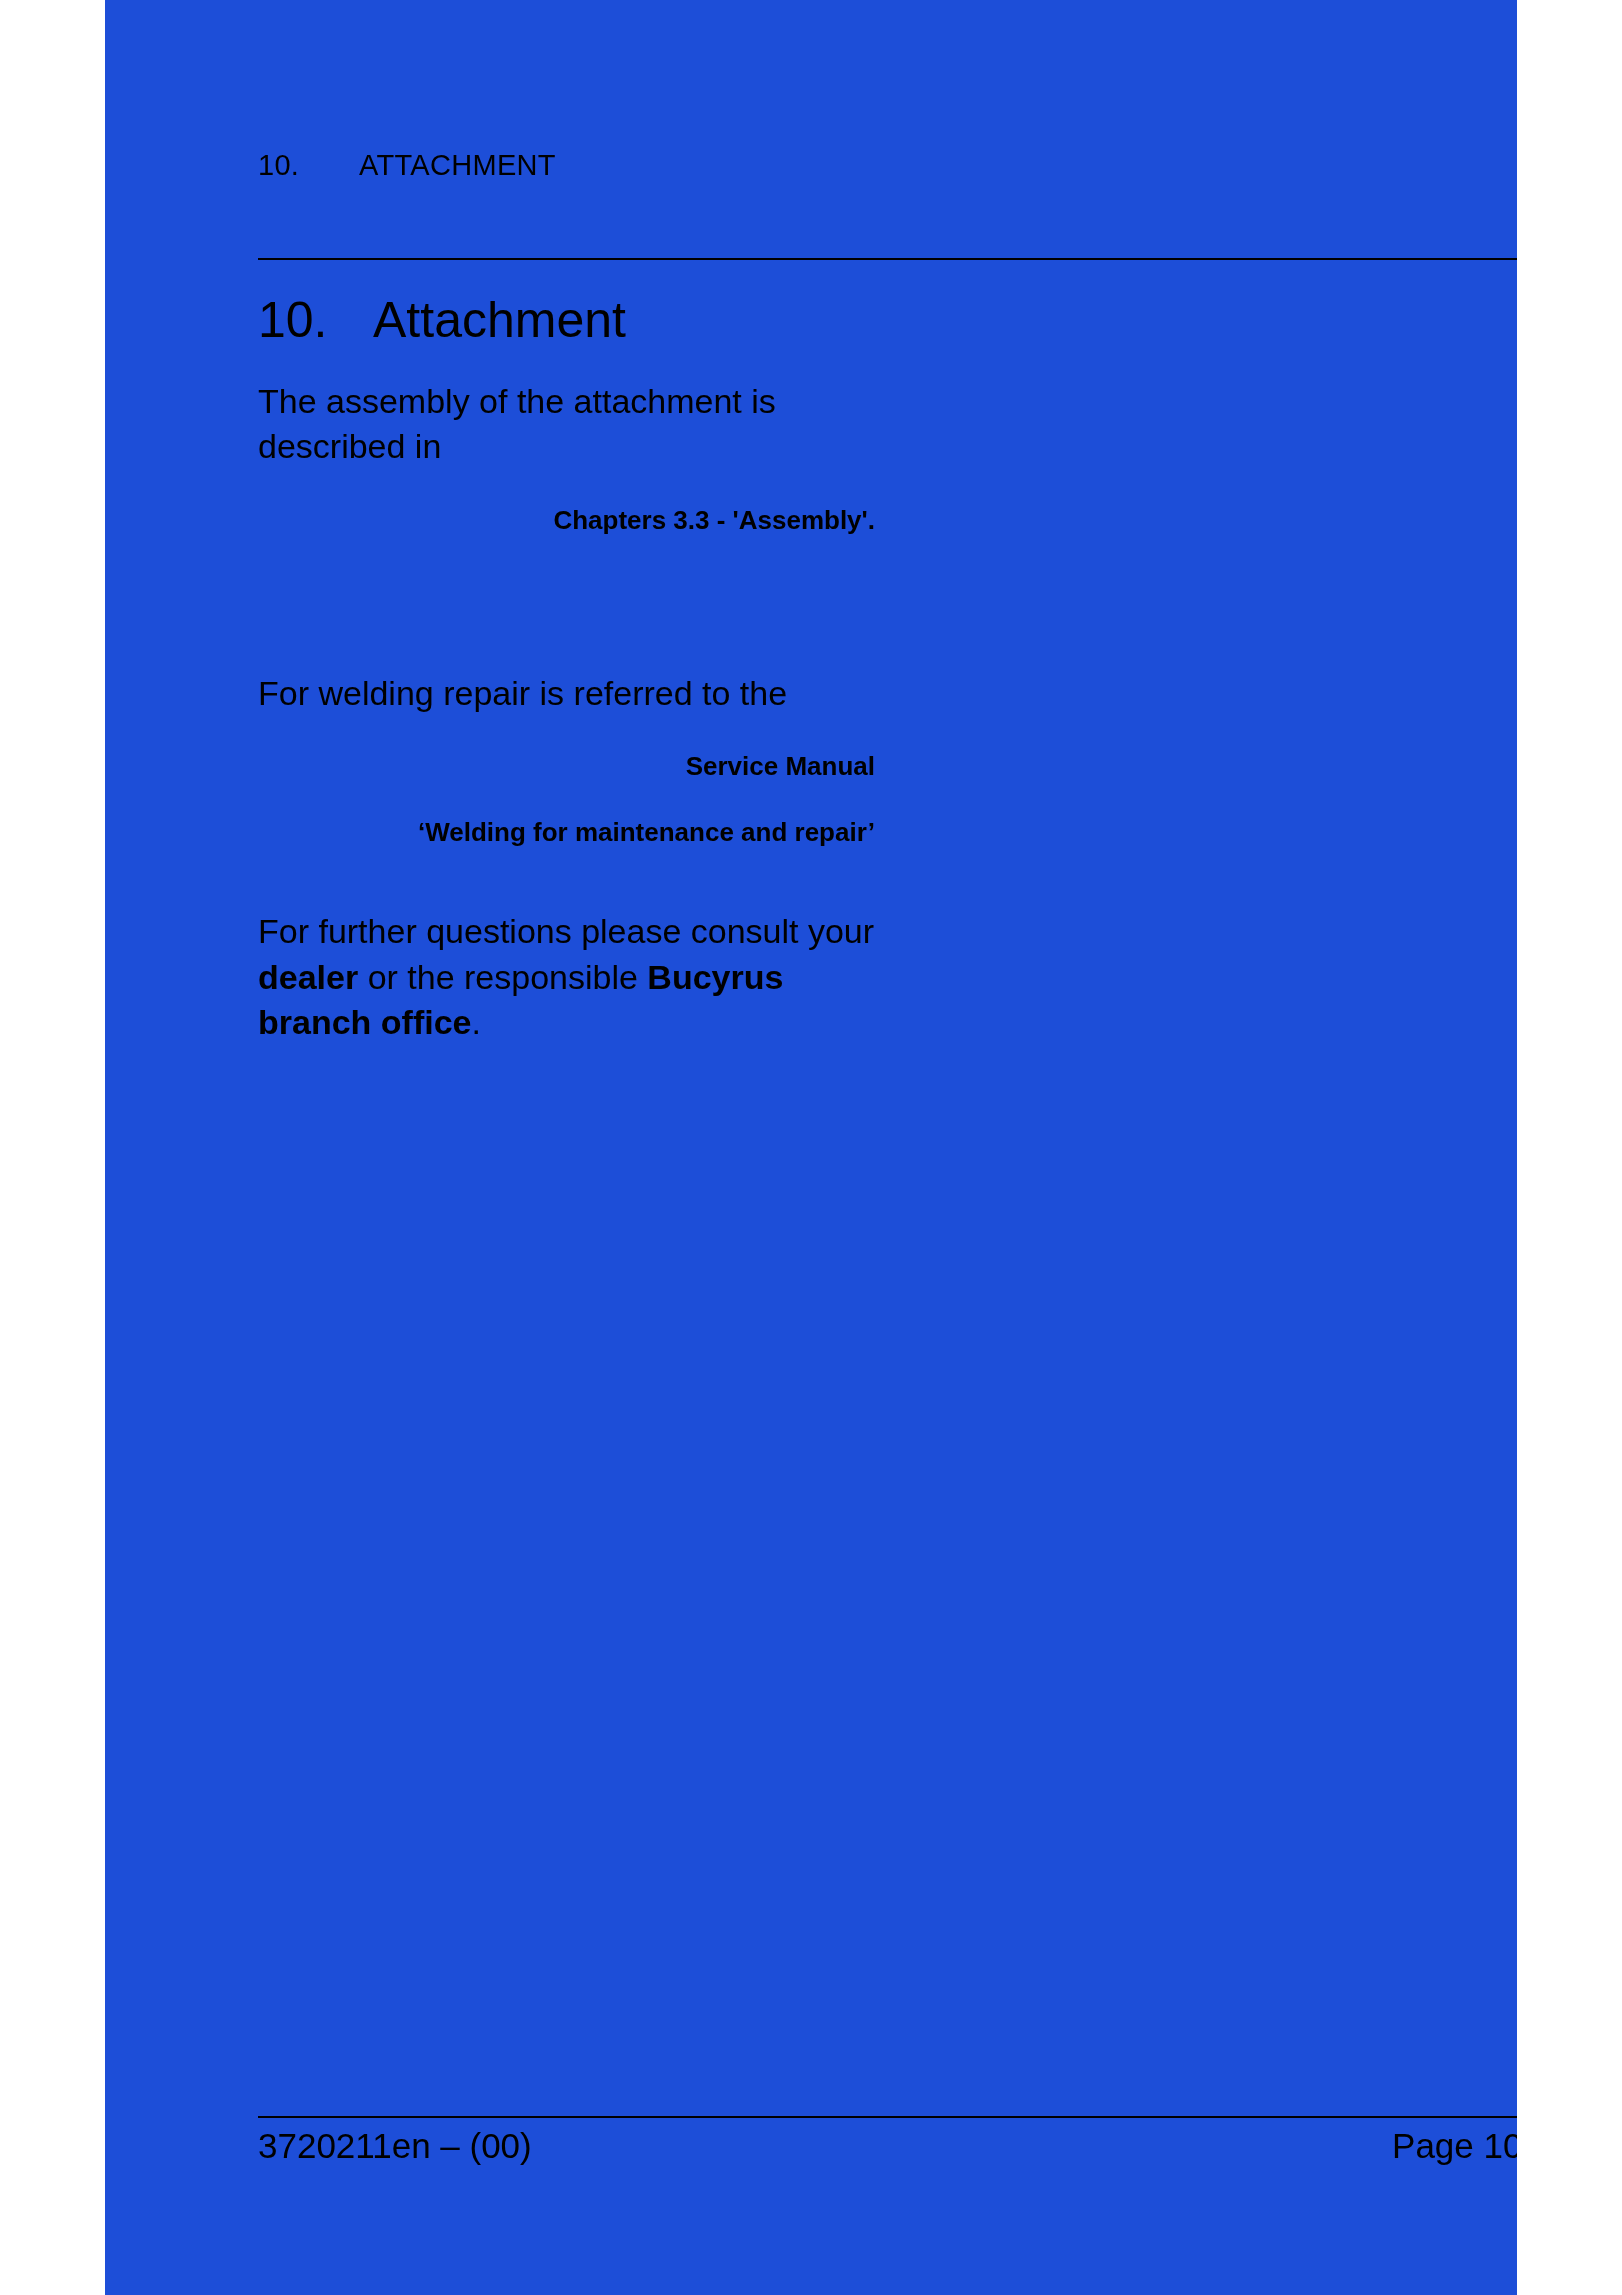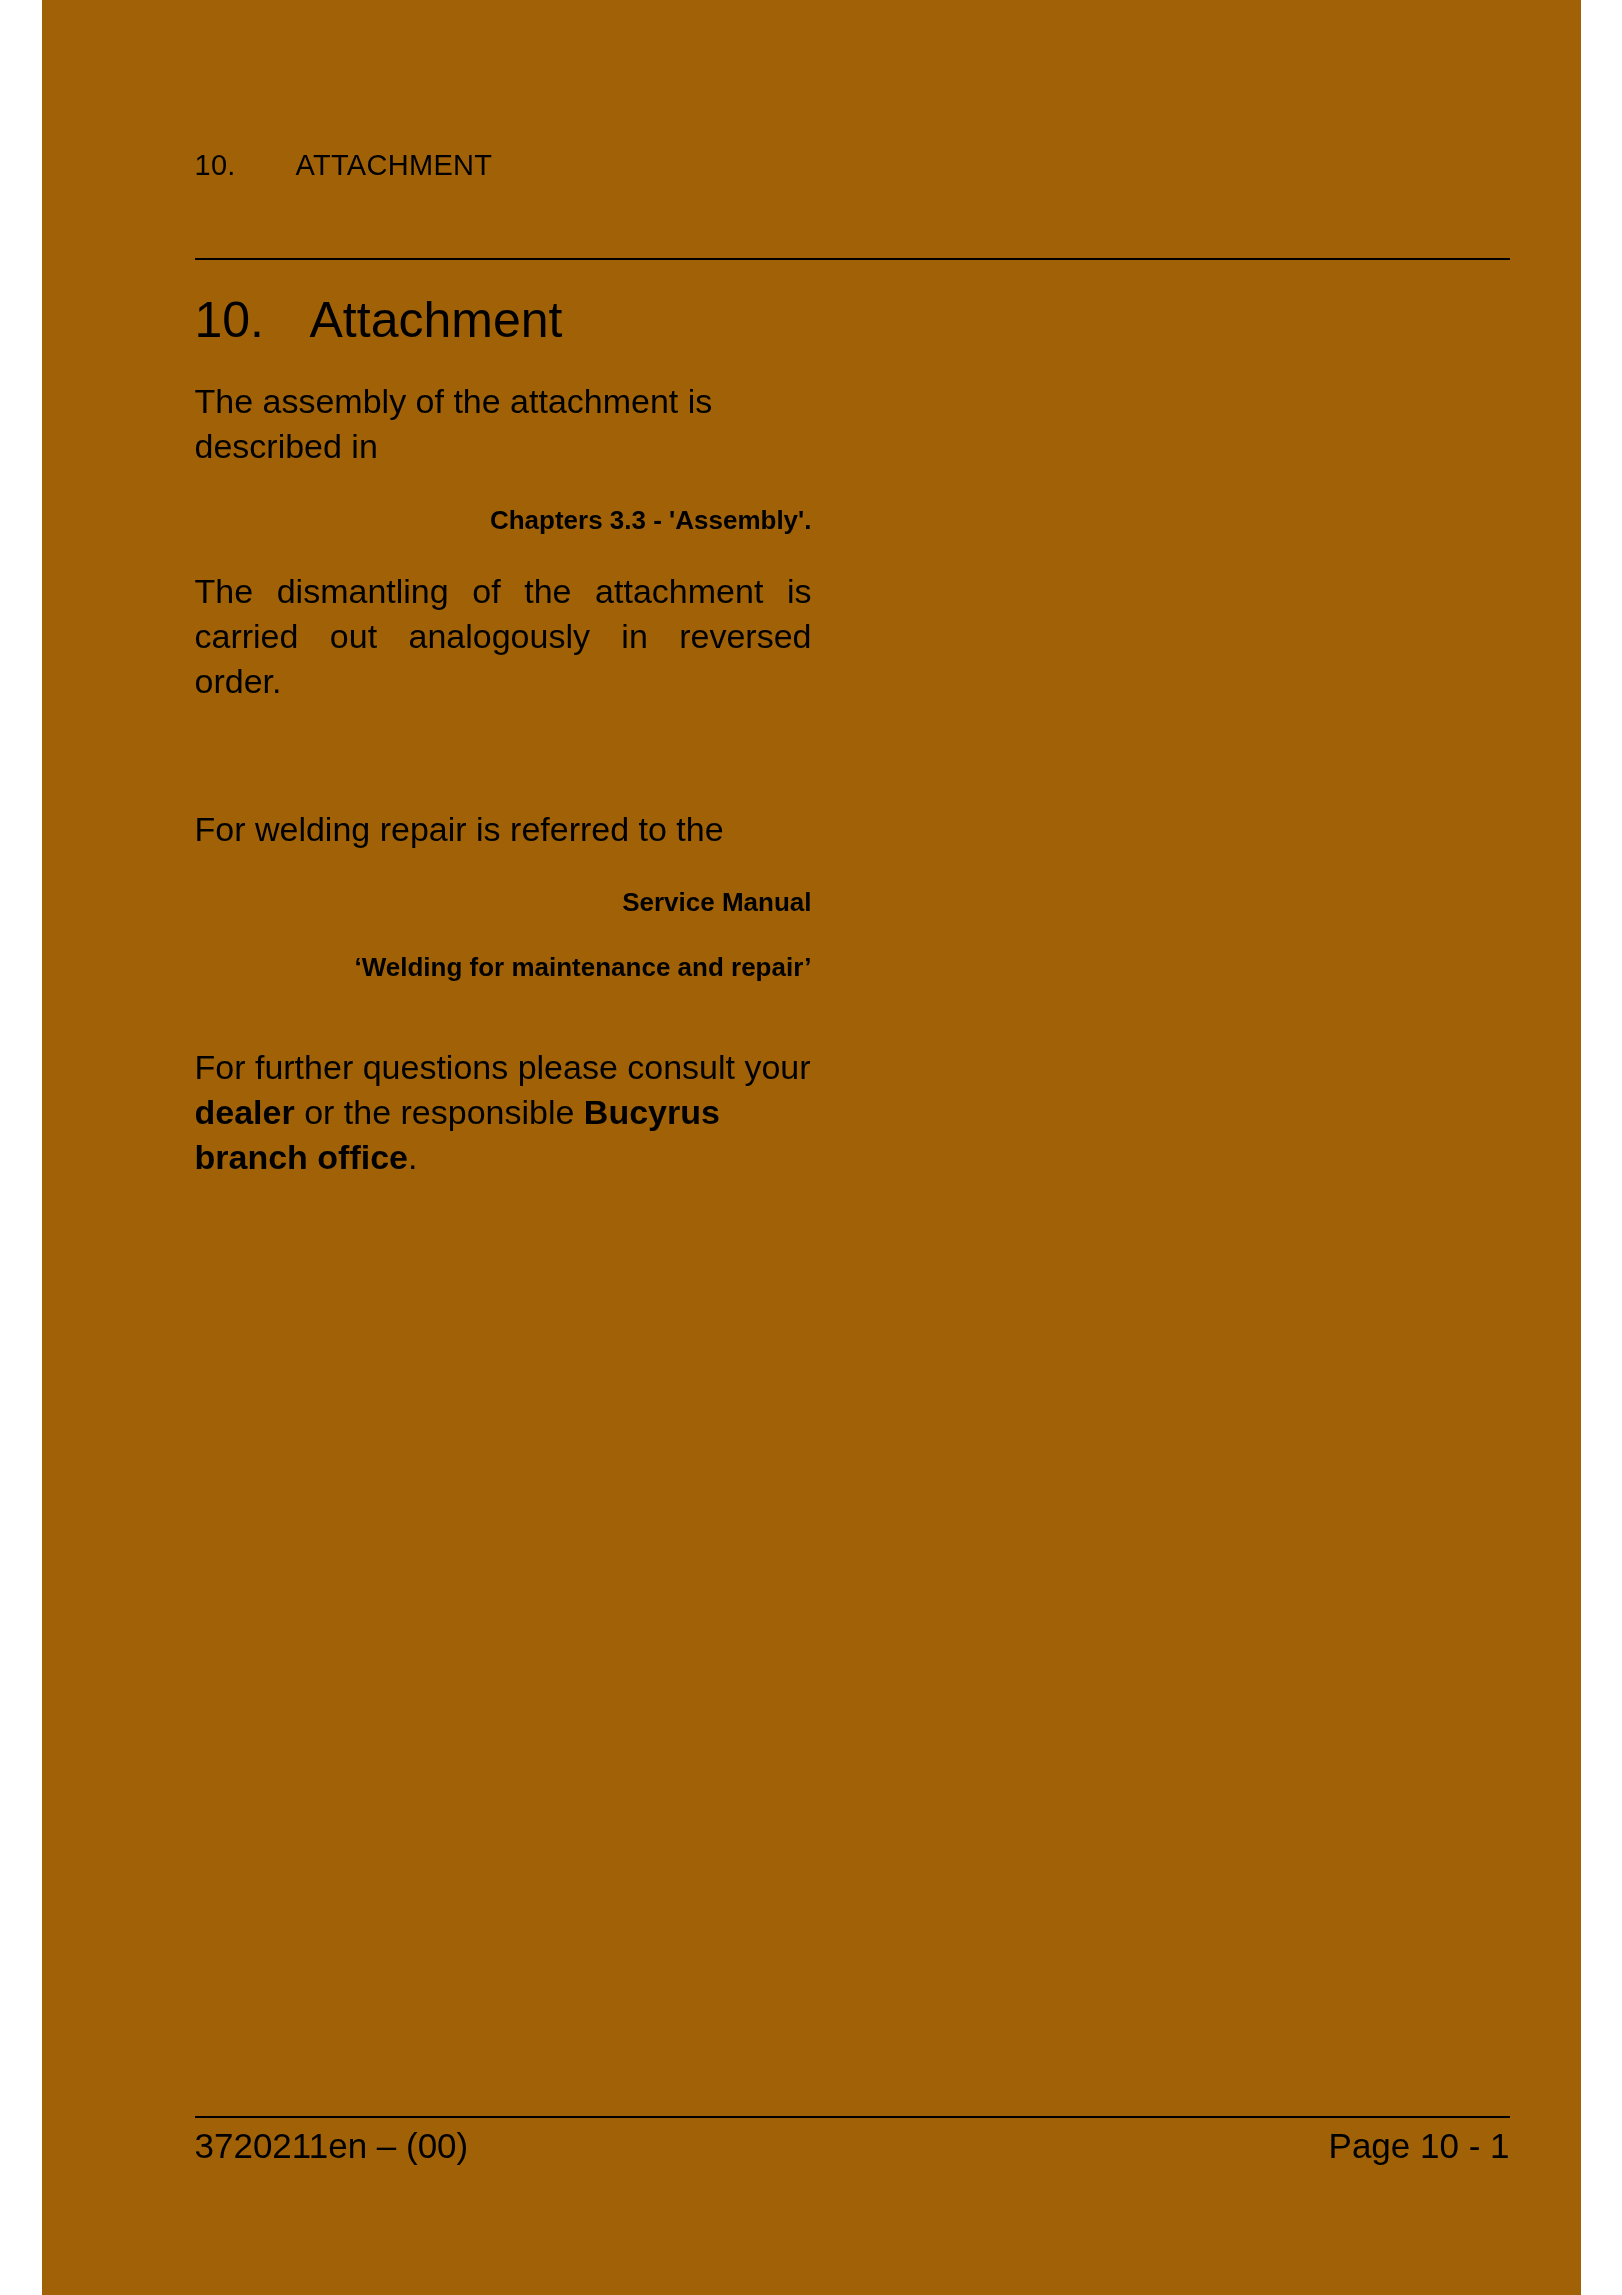--- a/index.html
+++ b/index.html
@@ -6,23 +6,23 @@
     margin: 0;
     padding: 0;
     background: #ffffff;
   }
   body {
     font-family: "Liberation Sans", sans-serif;
     color: #000000;
   }
   .page {
     position: relative;
-    width: 1539px;
+    width: 1412px;
     height: 2295px;
-    background: #a16207;
+    background: #1d4ed8;
     box-sizing: border-box;
     margin: 0 auto;
     overflow: hidden;
   }
 
   
   .header {
     position: absolute;
     left: 153px;
     top: 149px;
@@ -145,21 +145,20 @@
     <div class="sp-1"></div>
 
     <p class="para">The assembly of the attachment is described in</p>
 
     <div class="sp-2"></div>
 
     <p class="centered-bold">Chapters 3.3 - 'Assembly'.</p>
 
     <div class="sp-4"></div>
 
-    <p class="para justified">The dismantling of the attachment is carried out analogously in reversed order.</p>
 
     <div class="sp-3"></div>
 
     <p class="para">For welding repair is referred to the</p>
 
     <div class="sp-5"></div>
 
     <p class="centered-bold">Service Manual</p>
 
     <div class="sp-4"></div>

